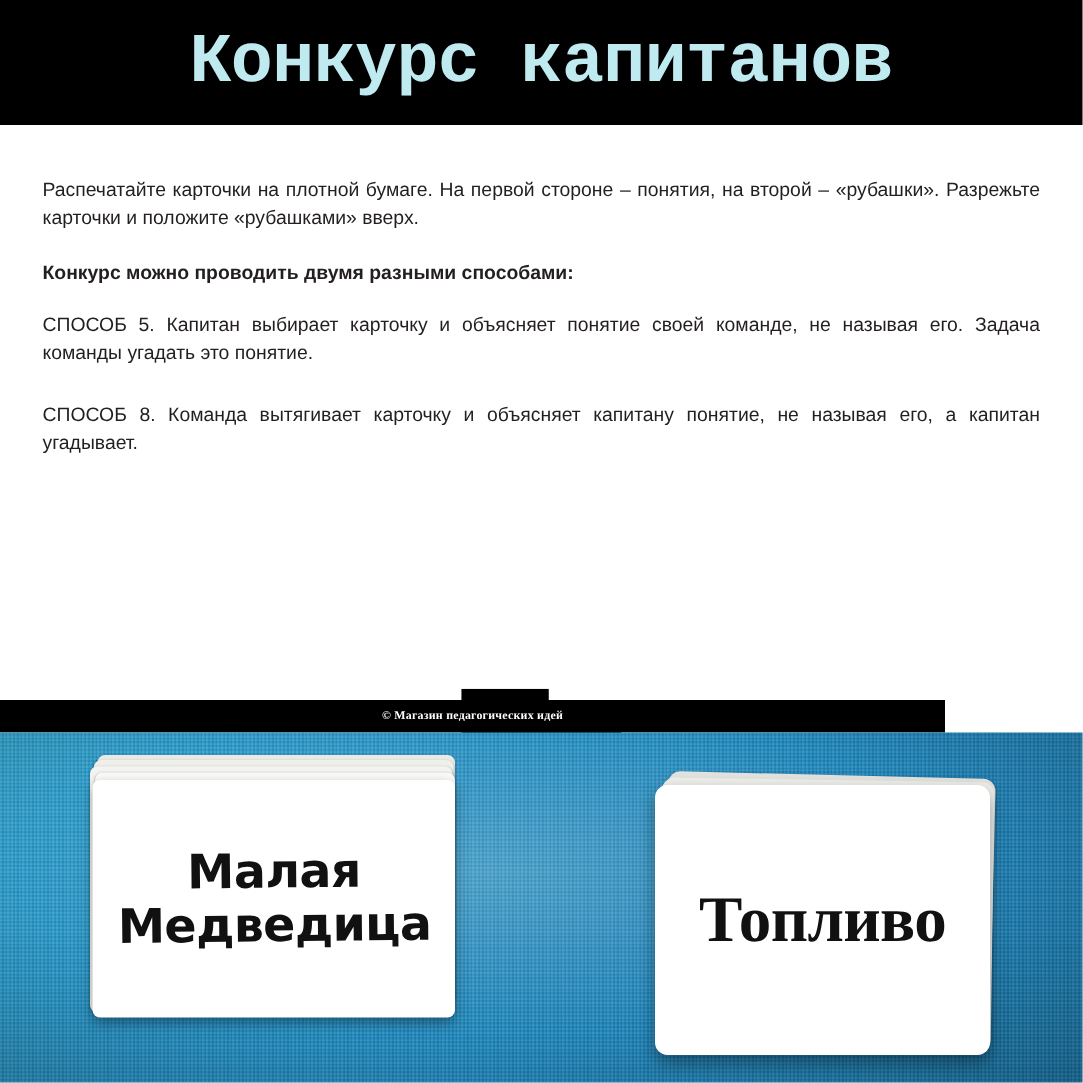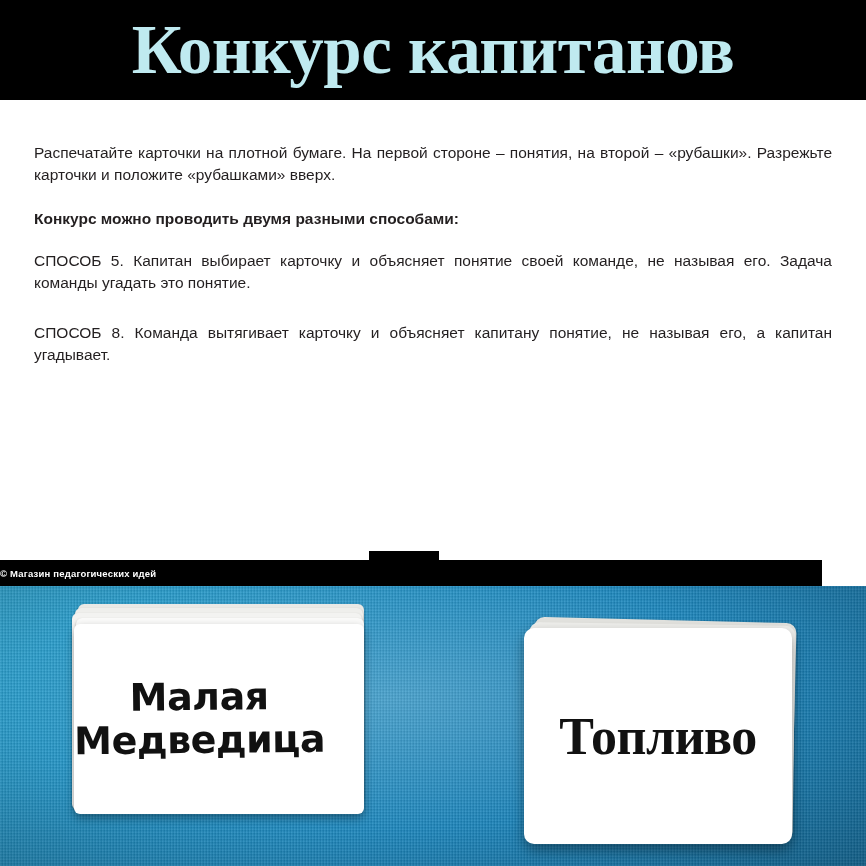--- a/index.html
+++ b/index.html
@@ -27,23 +27,23 @@
     top: 0;
     width: 866px;
     height: 100px;
     background: #000000;
     display: flex;
     align-items: center;
     justify-content: center;
   }
   .header-title {
     color: #bfeaf0;
-    font-family: Liberation Serif, serif;
-    font-weight: bold;
-    font-size: 69px;
+    font-family: Liberation Mono, monospace;
+    font-weight: bold;
+    font-size: 56px;
     letter-spacing: -0.5px;
     line-height: 1;
     white-space: nowrap;
   }
 
   
   .body-area {
     position: absolute;
     left: 0;
     top: 100px;
@@ -80,26 +80,27 @@
     display: flex;
     align-items: center;
     justify-content: center;
   }
 
   
   .credit-band {
     position: absolute;
     left: 0;
     top: 560px;
-    width: 822px;
+    width: 756px;
     height: 26px;
     background: #000000;
     display: flex;
     align-items: center;
-    justify-content: flex-start;
+    justify-content: center;
+    font-family: Liberation Serif, serif;
   }
   .credit-text {
     color: #ffffff;
     font-size: 9.5px;
     letter-spacing: 0.2px;
     font-weight: bold;
   }
 
   
   .photo {
@@ -136,21 +137,21 @@
     box-shadow: 0 1px 2px rgba(0,0,0,0.35);
   }
   .stack .s1 { left: 6px;  top: 0px;   width: 286px; height: 198px; background:#e9e9e6; }
   .stack .s2 { left: 3px;  top: 4px;   width: 288px; height: 198px; background:#efefec; }
   .stack .s3 { left: 0px;  top: 9px;   width: 290px; height: 197px; background:#f3f3f1; }
   .stack .s4 { left: 4px;  top: 14px;  width: 288px; height: 194px; background:#fbfbfa; }
   .stack .top-card {
     left: 2px; top: 20px; width: 290px; height: 190px;
     background: #ffffff;
     box-shadow: 0 4px 10px rgba(0,0,0,0.35);
-    display: flex; align-items: center; 
+    display: flex; align-items: center; justify-content: center;
   }
   .stack-label {
     color: #111111;
     font-family: "DejaVu Sans", sans-serif;
     font-weight: bold;
     font-size: 38px;
     line-height: 1.12;
     text-align: center;
     letter-spacing: -0.5px;
     transform: rotate(-0.6deg);

